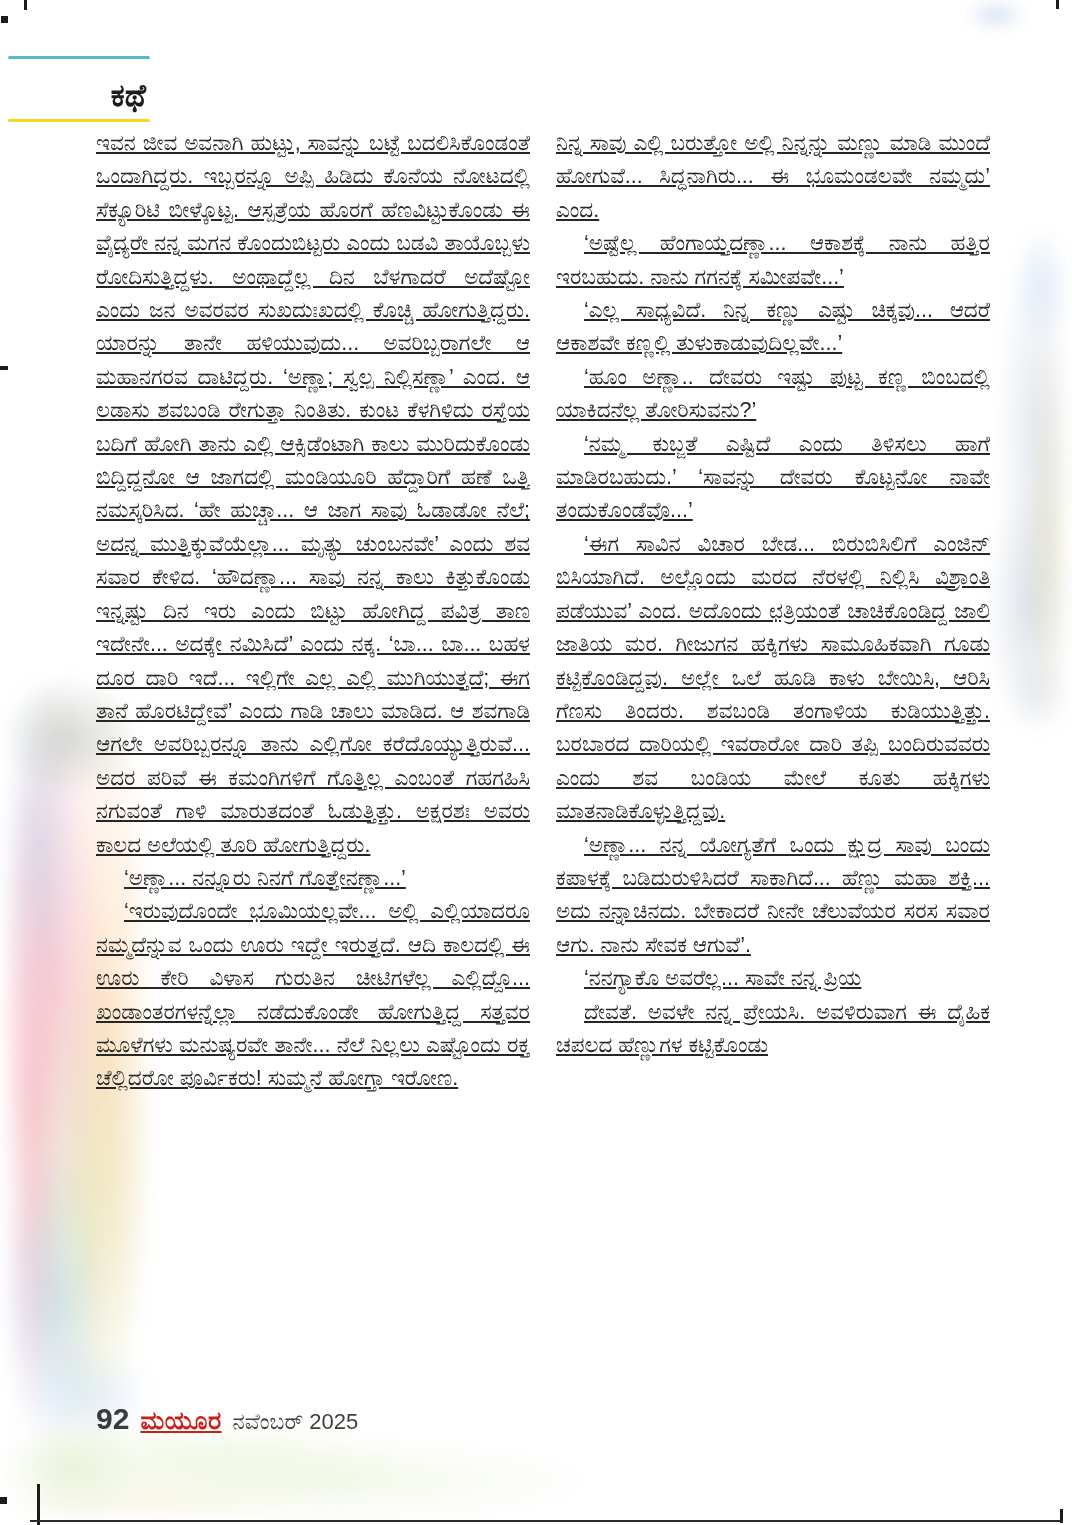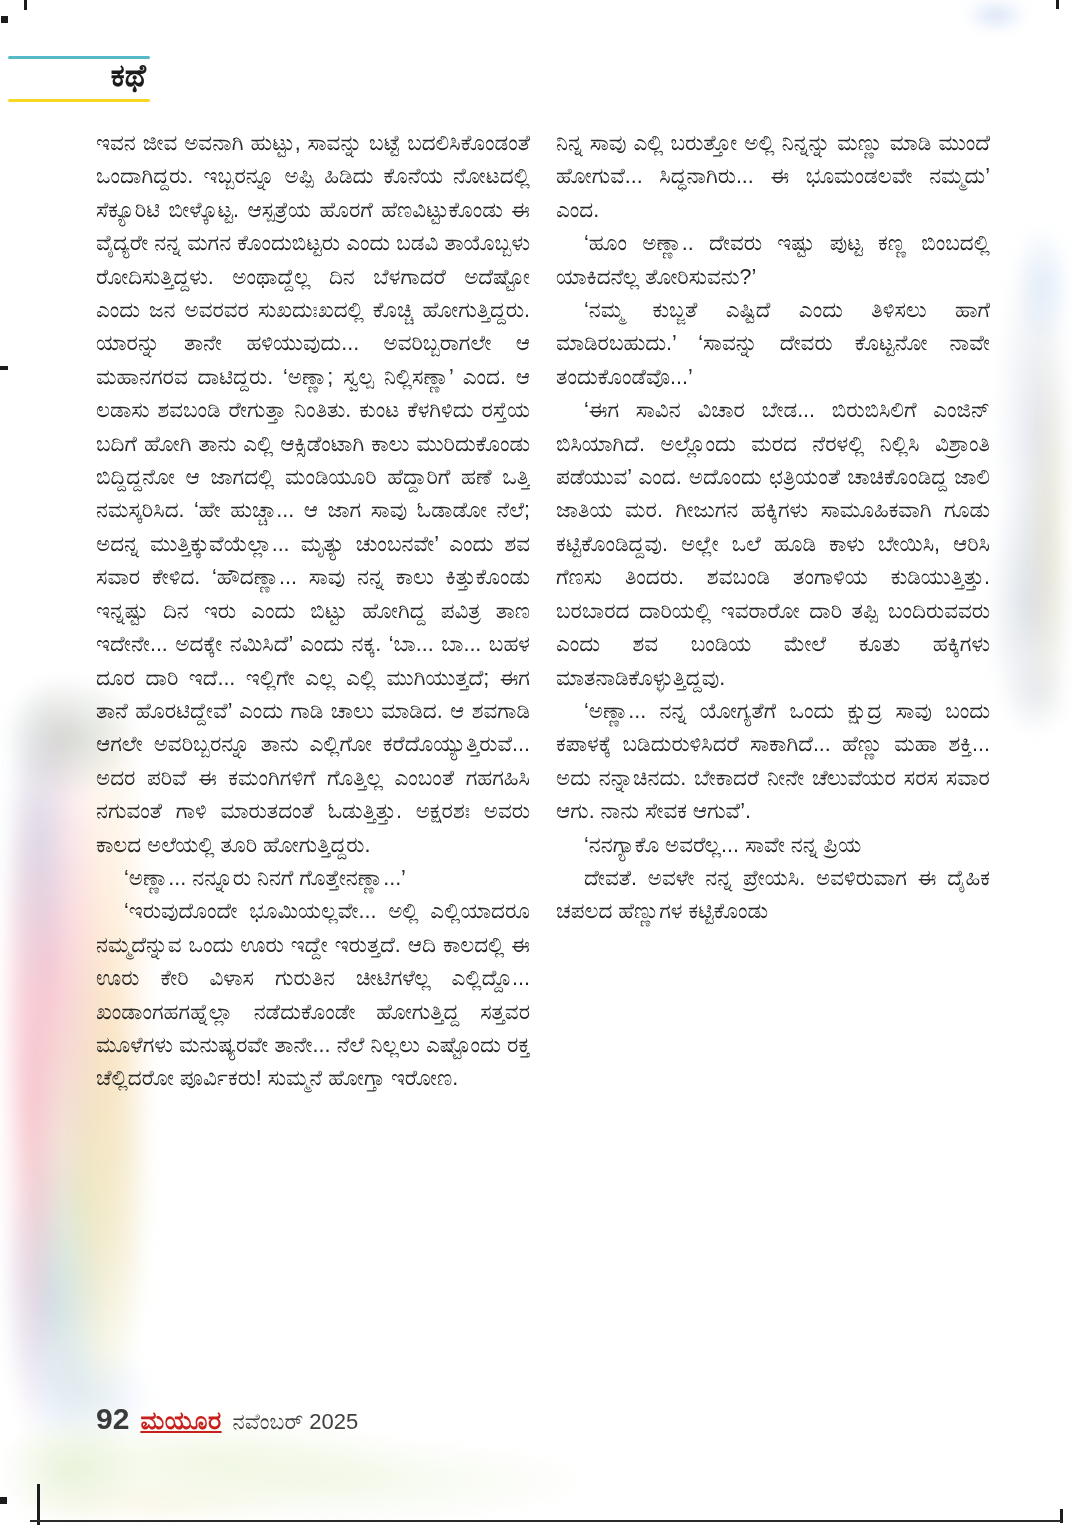--- a/index.html
+++ b/index.html
@@ -44,35 +44,35 @@
     left:948px;top:0;width:80px;height:75px;
     background:radial-gradient(closest-side at 60% 20%, rgba(185,205,240,.65), transparent);
   }
 
   
   .header{position:absolute;left:8px;top:56px;width:142px;}
   .rule{height:3px;border-radius:2px;}
   .rule-top{background:var(--header-top-line,#56bac6);}
   .rule-bottom{background:var(--header-bottom-line,#f6d824);}
   .section-title{
-    margin:0;text-align:right;padding:0 4px 6px 0;
+    margin:0;text-align:right;padding:20px 4px 6px 0;
     font-size:31px;font-weight:bold;color:#1c1c1c;line-height:1.1;
   }
 
   
   .columns{
     position:absolute;left:96px;top:127px;width:894px;height:1252px;
     display:flex;gap:26px;overflow:hidden;
   }
   .col{
     width:434px;height:100%;
     font-size:21.5px;line-height:33.4px;color:var(--body-text,#262626);
     text-align:justify;overflow:hidden;
   }
-  .col p{margin:0;}
+  .col p{margin:0;text-decoration:underline;}
   .col p.indent{text-indent:28px;}
 
   
   .footer{position:absolute;left:96px;top:1390px;display:flex;align-items:baseline;gap:11px;}
   .page-num{font-size:30px;font-weight:bold;color:#3a3a3a;margin-top:12px;}
   .mag-name{font-size:25px;font-weight:bold;color:var(--magazine-name-red,#c8201d);letter-spacing:.5px;text-decoration:underline;}
   .issue{font-size:22px;color:#404040;}
 
   
   .mark{position:absolute;background:#1c1c1c;}
@@ -98,24 +98,26 @@
   <div class="header">
     <div class="rule rule-top"></div>
     <h1 class="section-title">ಕಥೆ</h1>
     <div class="rule rule-bottom"></div>
   </div>
 
   <div class="columns">
     <div class="col">
       <p>ಇವನ ಜೀವ ಅವನಾಗಿ ಹುಟ್ಟು, ಸಾವನ್ನು ಬಟ್ಟೆ ಬದಲಿಸಿಕೊಂಡಂತೆ ಒಂದಾಗಿದ್ದರು. ಇಬ್ಬರನ್ನೂ ಅಪ್ಪಿ ಹಿಡಿದು ಕೊನೆಯ ನೋಟದಲ್ಲಿ ಸೆಕ್ಯೂರಿಟಿ ಬೀಳ್ಕೊಟ್ಟ. ಆಸ್ಪತ್ರೆಯ ಹೊರಗೆ ಹೆಣವಿಟ್ಟುಕೊಂಡು ಈ ವೈದ್ಯರೇ ನನ್ನ ಮಗನ ಕೊಂದುಬಿಟ್ಟರು ಎಂದು ಬಡವಿ ತಾಯೊಬ್ಬಳು ರೋದಿಸುತ್ತಿದ್ದಳು. ಅಂಥಾದ್ದೆಲ್ಲ ದಿನ ಬೆಳಗಾದರೆ ಅದೆಷ್ಟೋ ಎಂದು ಜನ ಅವರವರ ಸುಖದುಃಖದಲ್ಲಿ ಕೊಚ್ಚಿ ಹೋಗುತ್ತಿದ್ದರು. ಯಾರನ್ನು ತಾನೇ ಹಳಿಯುವುದು... ಅವರಿಬ್ಬರಾಗಲೇ ಆ ಮಹಾನಗರವ ದಾಟಿದ್ದರು. ‘ಅಣ್ಣಾ; ಸ್ವಲ್ಪ ನಿಲ್ಲಿಸಣ್ಣಾ’ ಎಂದ. ಆ ಲಡಾಸು ಶವಬಂಡಿ ರೇಗುತ್ತಾ ನಿಂತಿತು. ಕುಂಟ ಕೆಳಗಿಳಿದು ರಸ್ತೆಯ ಬದಿಗೆ ಹೋಗಿ ತಾನು ಎಲ್ಲಿ ಆಕ್ಸಿಡೆಂಟಾಗಿ ಕಾಲು ಮುರಿದುಕೊಂಡು ಬಿದ್ದಿದ್ದನೋ ಆ ಜಾಗದಲ್ಲಿ ಮಂಡಿಯೂರಿ ಹೆದ್ದಾರಿಗೆ ಹಣೆ ಒತ್ತಿ ನಮಸ್ಕರಿಸಿದ. ‘ಹೇ ಹುಚ್ಚಾ... ಆ ಜಾಗ ಸಾವು ಓಡಾಡೋ ನೆಲೆ; ಅದನ್ನ ಮುತ್ತಿಕ್ಕುವೆಯೆಲ್ಲಾ... ಮೃತ್ಯು ಚುಂಬನವೇ’ ಎಂದು ಶವ ಸವಾರ ಕೇಳಿದ. ‘ಹೌದಣ್ಣಾ... ಸಾವು ನನ್ನ ಕಾಲು ಕಿತ್ತುಕೊಂಡು ಇನ್ನಷ್ಟು ದಿನ ಇರು ಎಂದು ಬಿಟ್ಟು ಹೋಗಿದ್ದ ಪವಿತ್ರ ತಾಣ ಇದೇನೇ... ಅದಕ್ಕೇ ನಮಿಸಿದೆ’ ಎಂದು ನಕ್ಕ. ‘ಬಾ... ಬಾ... ಬಹಳ ದೂರ ದಾರಿ ಇದೆ... ಇಲ್ಲಿಗೇ ಎಲ್ಲ ಎಲ್ಲಿ ಮುಗಿಯುತ್ತದೆ; ಈಗ ತಾನೆ ಹೊರಟಿದ್ದೇವೆ’ ಎಂದು ಗಾಡಿ ಚಾಲು ಮಾಡಿದ. ಆ ಶವಗಾಡಿ ಆಗಲೇ ಅವರಿಬ್ಬರನ್ನೂ ತಾನು ಎಲ್ಲಿಗೋ ಕರೆದೊಯ್ಯುತ್ತಿರುವೆ... ಅದರ ಪರಿವೆ ಈ ಕಮಂಗಿಗಳಿಗೆ ಗೊತ್ತಿಲ್ಲ ಎಂಬಂತೆ ಗಹಗಹಿಸಿ ನಗುವಂತೆ ಗಾಳಿ ಮಾರುತದಂತೆ ಓಡುತ್ತಿತ್ತು. ಅಕ್ಷರಶಃ ಅವರು ಕಾಲದ ಅಲೆಯಲ್ಲಿ ತೂರಿ ಹೋಗುತ್ತಿದ್ದರು.</p>
       <p class="indent">‘ಅಣ್ಣಾ... ನನ್ನೂರು ನಿನಗೆ ಗೊತ್ತೇನಣ್ಣಾ...’</p>
-      <p class="indent">‘ಇರುವುದೊಂದೇ ಭೂಮಿಯಲ್ಲವೇ... ಅಲ್ಲಿ ಎಲ್ಲಿಯಾದರೂ ನಮ್ಮದೆನ್ನುವ ಒಂದು ಊರು ಇದ್ದೇ ಇರುತ್ತದೆ. ಆದಿ ಕಾಲದಲ್ಲಿ ಈ ಊರು ಕೇರಿ ವಿಳಾಸ ಗುರುತಿನ ಚೀಟಿಗಳೆಲ್ಲ ಎಲ್ಲಿದ್ದೊ... ಖಂಡಾಂಗಹಗಹ್ನೆಲ್ಲಾ ನಡೆದುಕೊಂಡೇ ಹೋಗುತ್ತಿದ್ದ ಸತ್ತವರ ಮೂಳೆಗಳು ಮನುಷ್ಯರವೇ ತಾನೇ... ನೆಲೆ ನಿಲ್ಲಲು ಎಷ್ಟೊಂದು ರಕ್ತ ಚೆಲ್ಲಿದರೋ ಪೂರ್ವಿಕರು! ಸುಮ್ಮನೆ ಹೋಗ್ತಾ ಇರೋಣ.</p>
+      <p class="indent">‘ಇರುವುದೊಂದೇ ಭೂಮಿಯಲ್ಲವೇ... ಅಲ್ಲಿ ಎಲ್ಲಿಯಾದರೂ ನಮ್ಮದೆನ್ನುವ ಒಂದು ಊರು ಇದ್ದೇ ಇರುತ್ತದೆ. ಆದಿ ಕಾಲದಲ್ಲಿ ಈ ಊರು ಕೇರಿ ವಿಳಾಸ ಗುರುತಿನ ಚೀಟಿಗಳೆಲ್ಲ ಎಲ್ಲಿದ್ದೊ... ಖಂಡಾಂತರಗಳನ್ನೆಲ್ಲಾ ನಡೆದುಕೊಂಡೇ ಹೋಗುತ್ತಿದ್ದ ಸತ್ತವರ ಮೂಳೆಗಳು ಮನುಷ್ಯರವೇ ತಾನೇ... ನೆಲೆ ನಿಲ್ಲಲು ಎಷ್ಟೊಂದು ರಕ್ತ ಚೆಲ್ಲಿದರೋ ಪೂರ್ವಿಕರು! ಸುಮ್ಮನೆ ಹೋಗ್ತಾ ಇರೋಣ.</p>
     </div>
     <div class="col">
       <p>ನಿನ್ನ ಸಾವು ಎಲ್ಲಿ ಬರುತ್ತೋ ಅಲ್ಲಿ ನಿನ್ನನ್ನು ಮಣ್ಣು ಮಾಡಿ ಮುಂದೆ ಹೋಗುವೆ... ಸಿದ್ಧನಾಗಿರು... ಈ ಭೂಮಂಡಲವೇ ನಮ್ಮದು’ ಎಂದ.</p>
+      <p class="indent">‘ಅಷ್ಟೆಲ್ಲ ಹೆಂಗಾಯ್ತದಣ್ಣಾ... ಆಕಾಶಕ್ಕೆ ನಾನು ಹತ್ತಿರ ಇರಬಹುದು. ನಾನು ಗಗನಕ್ಕೆ ಸಮೀಪವೇ...’</p>
+      <p class="indent">‘ಎಲ್ಲ ಸಾಧ್ಯವಿದೆ. ನಿನ್ನ ಕಣ್ಣು ಎಷ್ಟು ಚಿಕ್ಕವು... ಆದರೆ ಆಕಾಶವೇ ಕಣ್ಣಲ್ಲಿ ತುಳುಕಾಡುವುದಿಲ್ಲವೇ...’</p>
       <p class="indent">‘ಹೂಂ ಅಣ್ಣಾ.. ದೇವರು ಇಷ್ಟು ಪುಟ್ಟ ಕಣ್ಣ ಬಿಂಬದಲ್ಲಿ ಯಾಕಿದನೆಲ್ಲ ತೋರಿಸುವನು?’</p>
       <p class="indent">‘ನಮ್ಮ ಕುಬ್ಜತೆ ಎಷ್ಟಿದೆ ಎಂದು ತಿಳಿಸಲು ಹಾಗೆ ಮಾಡಿರಬಹುದು.’ ‘ಸಾವನ್ನು ದೇವರು ಕೊಟ್ಟನೋ ನಾವೇ ತಂದುಕೊಂಡೆವೊ...’</p>
       <p class="indent">‘ಈಗ ಸಾವಿನ ವಿಚಾರ ಬೇಡ... ಬಿರುಬಿಸಿಲಿಗೆ ಎಂಜಿನ್ ಬಿಸಿಯಾಗಿದೆ. ಅಲ್ಲೊಂದು ಮರದ ನೆರಳಲ್ಲಿ ನಿಲ್ಲಿಸಿ ವಿಶ್ರಾಂತಿ ಪಡೆಯುವ’ ಎಂದ. ಅದೊಂದು ಛತ್ರಿಯಂತೆ ಚಾಚಿಕೊಂಡಿದ್ದ ಜಾಲಿ ಜಾತಿಯ ಮರ. ಗೀಜುಗನ ಹಕ್ಕಿಗಳು ಸಾಮೂಹಿಕವಾಗಿ ಗೂಡು ಕಟ್ಟಿಕೊಂಡಿದ್ದವು. ಅಲ್ಲೇ ಒಲೆ ಹೂಡಿ ಕಾಳು ಬೇಯಿಸಿ, ಆರಿಸಿ ಗೆಣಸು ತಿಂದರು. ಶವಬಂಡಿ ತಂಗಾಳಿಯ ಕುಡಿಯುತ್ತಿತ್ತು. ಬರಬಾರದ ದಾರಿಯಲ್ಲಿ ಇವರಾರೋ ದಾರಿ ತಪ್ಪಿ ಬಂದಿರುವವರು ಎಂದು ಶವ ಬಂಡಿಯ ಮೇಲೆ ಕೂತು ಹಕ್ಕಿಗಳು ಮಾತನಾಡಿಕೊಳ್ಳುತ್ತಿದ್ದವು.</p>
       <p class="indent">‘ಅಣ್ಣಾ... ನನ್ನ ಯೋಗ್ಯತೆಗೆ ಒಂದು ಕ್ಷುದ್ರ ಸಾವು ಬಂದು ಕಪಾಳಕ್ಕೆ ಬಡಿದುರುಳಿಸಿದರೆ ಸಾಕಾಗಿದೆ... ಹೆಣ್ಣು ಮಹಾ ಶಕ್ತಿ... ಅದು ನನ್ನಾಚಿನದು. ಬೇಕಾದರೆ ನೀನೇ ಚೆಲುವೆಯರ ಸರಸ ಸವಾರ ಆಗು. ನಾನು ಸೇವಕ ಆಗುವೆ’.</p>
       <p class="indent">‘ನನಗ್ಯಾಕೊ ಅವರೆಲ್ಲ... ಸಾವೇ ನನ್ನ ಪ್ರಿಯ</p>
       <p class="indent">ದೇವತೆ. ಅವಳೇ ನನ್ನ ಪ್ರೇಯಸಿ. ಅವಳಿರುವಾಗ ಈ ದೈಹಿಕ ಚಪಲದ ಹೆಣ್ಣುಗಳ ಕಟ್ಟಿಕೊಂಡು</p>
     </div>
   </div>
 
   <div class="footer">

